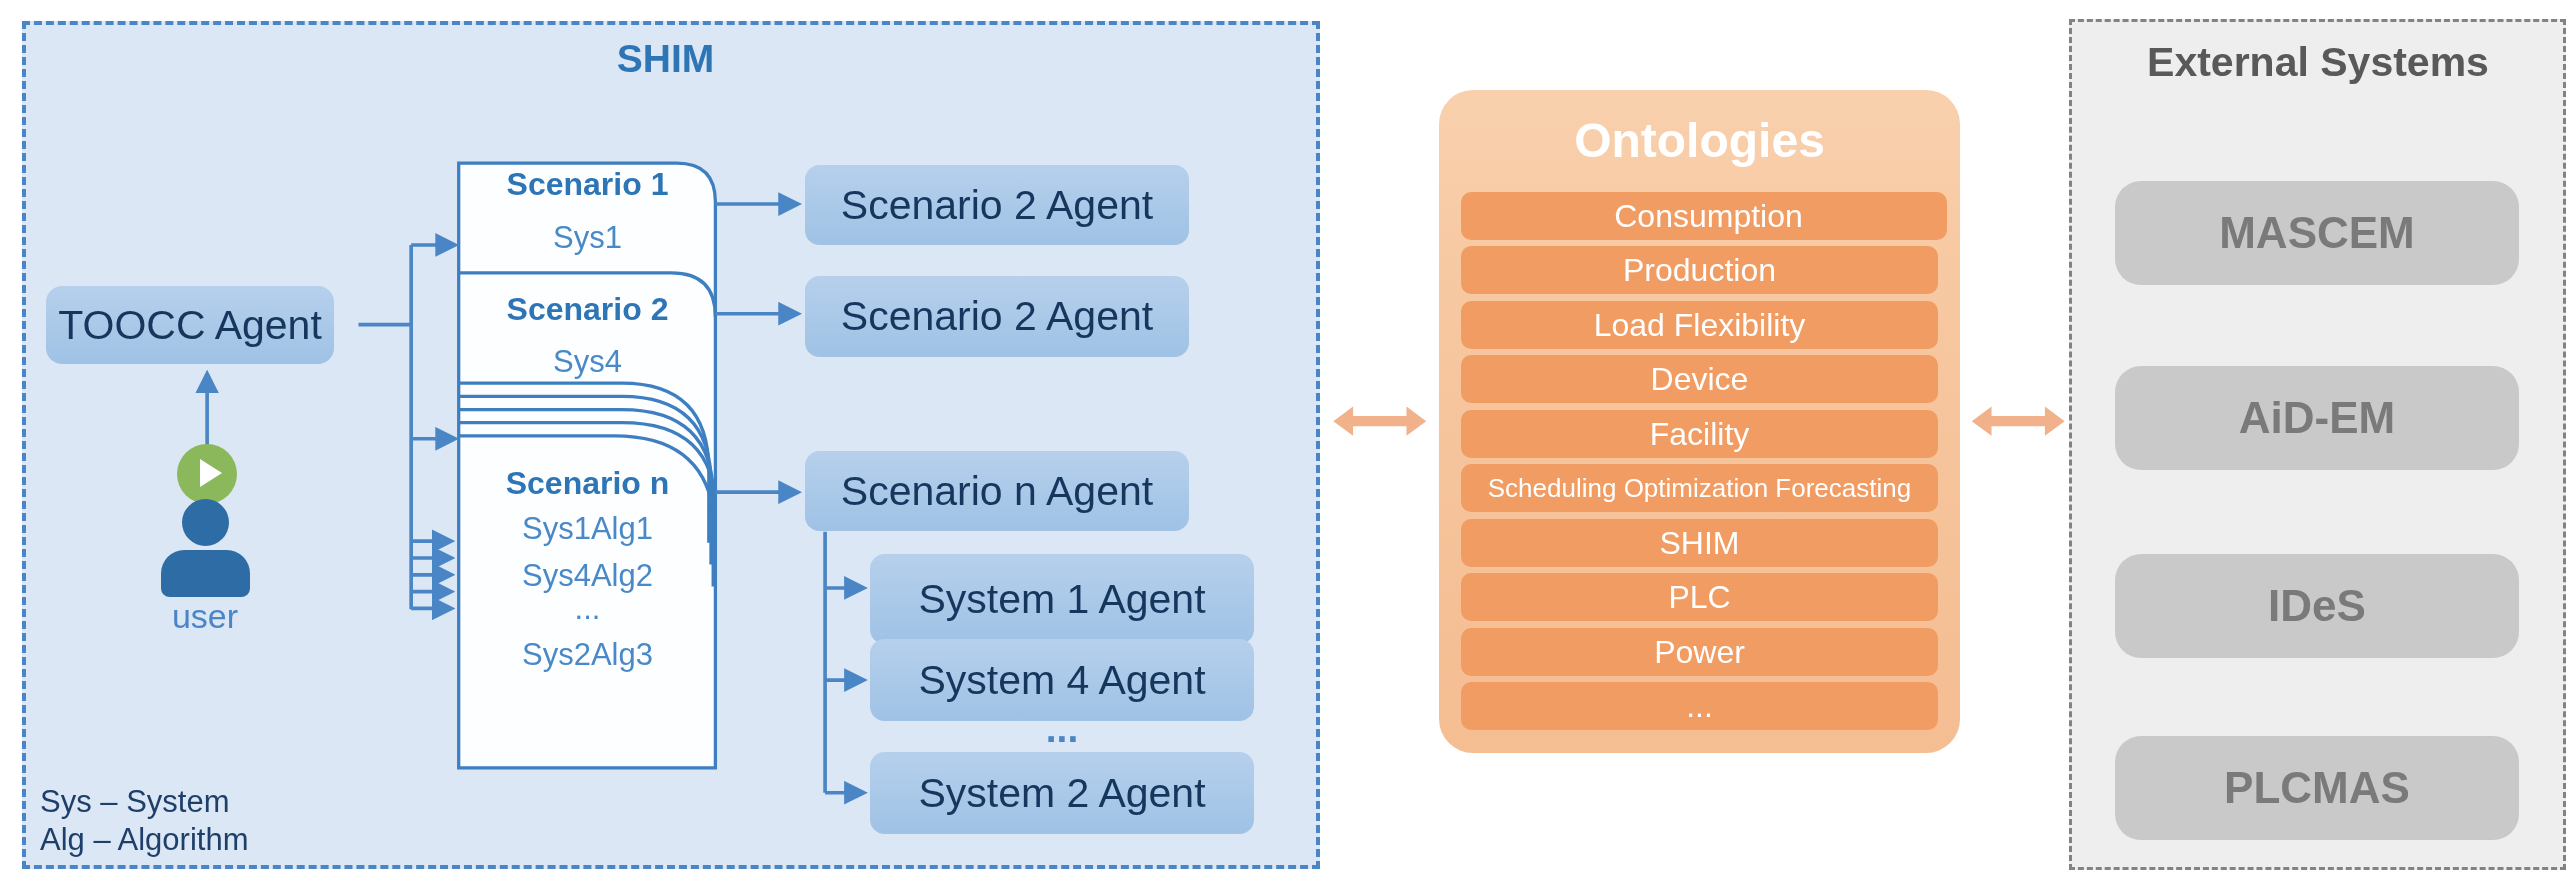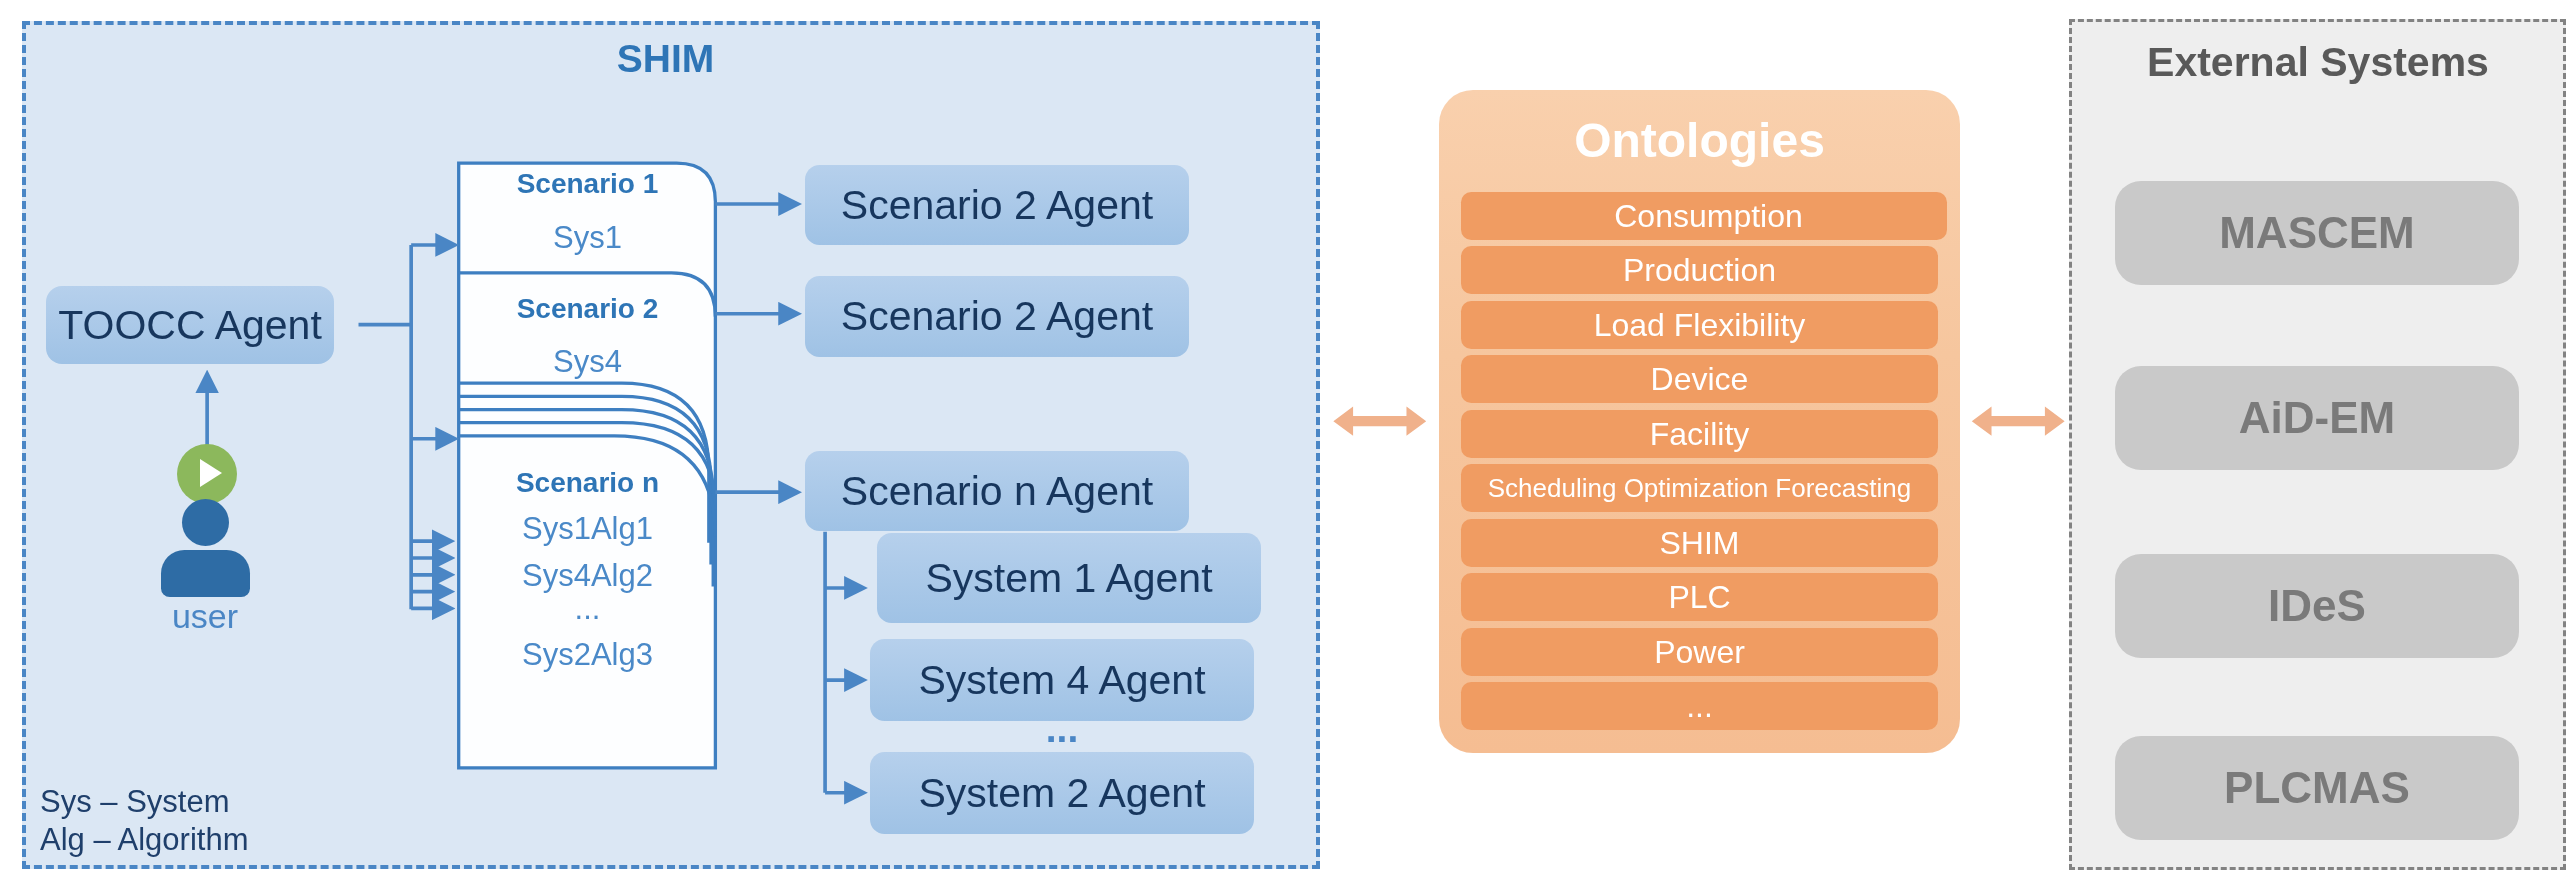--- a/index.html
+++ b/index.html
@@ -21,28 +21,28 @@
   .toocc-title{left:512px;top:35px;width:307px;height:47px;
        font-size:39px;font-weight:bold;color:#2e75b6;}
   .agent-box{left:46px;top:286px;width:288px;height:78px;border-radius:16px;
        background:linear-gradient(180deg,#b6d0ec 0%,#9fc2e5 100%);
        color:#17365d;font-size:41px;}
   .blue-box{border-radius:14.6px;background:linear-gradient(180deg,#b6d0ec 0%,#9fc2e5 100%);
        color:#17365d;font-size:41px;}
   .sa1{left:805px;top:165px;width:384px;height:80px;}
   .sa2{left:805px;top:276px;width:384px;height:81px;}
   .saN{left:805px;top:451px;width:384px;height:80px;}
-  .sys1{left:870px;top:533px;width:384px;height:90px;margin-left:7px;}
+  .sys1{left:870px;top:554px;width:384px;height:90px;}
   .sys4{left:870px;top:639px;width:384px;height:82px;}
   .sys2{left:870px;top:752px;width:384px;height:82px;}
   .sys-ell{left:870px;top:707px;width:384px;height:44px;color:#4a86c5;
        font-size:39px;font-weight:bold;}
   
   .sc{left:459px;width:257px;height:38px;}
-  .sc-title{font-size:28px;font-weight:bold;color:#2e75b6;}
+  .sc-title{font-size:32px;font-weight:bold;color:#2e75b6;}
   .sc-detail{font-size:31px;color:#4a89c8;}
   .sc1t{top:165px;} .sc1d{top:219px;}
   .sc2t{top:290px;} .sc2d{top:343px;}
   .scnt{top:464px;} .scn1{top:510px;} .scn2{top:557px;}
   .scne{top:590px;} .scn3{top:636px;}
   
   .play-icon{left:177px;top:444px;width:60px;height:60px;border-radius:50%;
        background:#8cb85c;z-index:3;position:absolute;}
   .play-icon::after{content:"";position:absolute;left:23.4px;top:15.4px;width:0;height:0;
        border-left:22px solid #ffffff;border-top:14.6px solid transparent;

